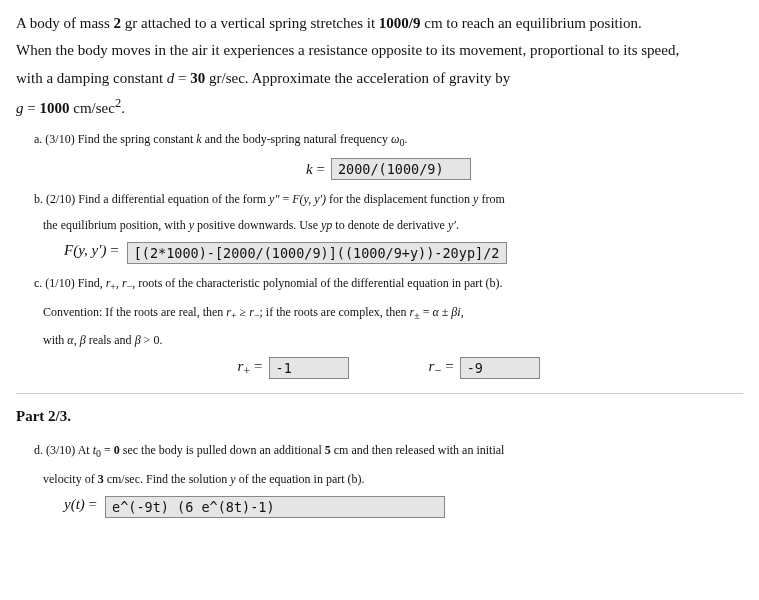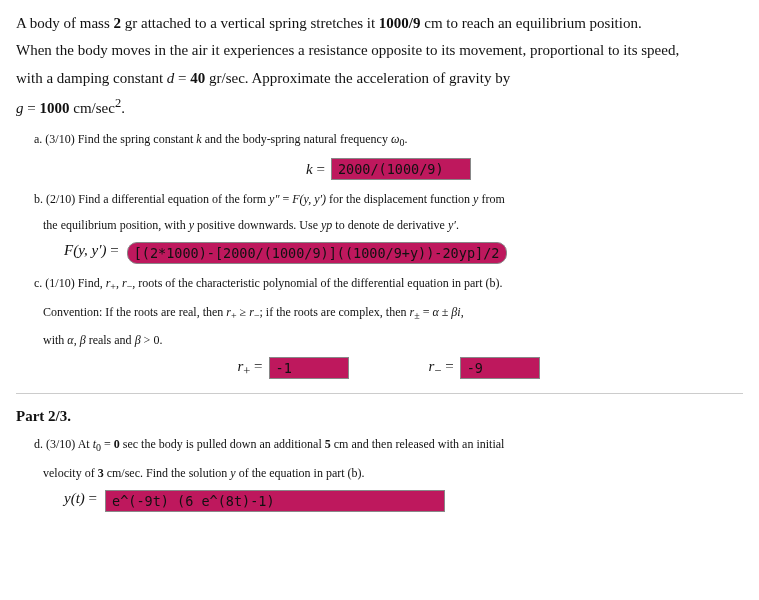--- a/index.html
+++ b/index.html
@@ -33,40 +33,40 @@
     .formula-item {
       display: flex;
       align-items: center;
       gap: 6px;
     }
     .input-box {
       border: 1px solid #888;
       padding: 2px 6px;
       font-family: monospace;
       font-size: 13.5px;
-      background: #be185d;
+      background: #e5e5e5;
       min-width: 140px;
       display: inline-block;
     }
     .big-formula {
       display: flex;
       gap: 8px;
       margin: 6px 0 10px 0;
     }
     .big-formula .input-box {
       min-width: 380px;
     }
     .divider {
       border: none;
       border-top: 1px solid #ccc;
       margin: 14px 0;
     }
     .part2-label {
       font-weight: bold;
-      margin-bottom: 10px;
+      margin-bottom: 16px;
       font-size: 15px;
     }
     em.math {
       font-style: italic;
     }
     .bold { font-weight: normal; }
     .r-row {
       display: flex;
       align-items: center;
       gap: 80px;
@@ -78,21 +78,21 @@
 <body>
 
 <div>
   <p class="intro-text">
     A body of mass <strong>2</strong> gr attached to a vertical spring stretches it <strong>1000/9</strong> cm to reach an equilibrium position.
   </p>
   <p class="intro-text">
     When the body moves in the air it experiences a resistance opposite to its movement, proportional to its speed,
   </p>
   <p class="intro-text">
-    with a damping constant <em class="math">d</em> = <strong>40</strong> gr/sec. Approximate the acceleration of gravity by
+    with a damping constant <em class="math">d</em> = <strong>30</strong> gr/sec. Approximate the acceleration of gravity by
   </p>
   <p class="intro-text">
     <em class="math">g</em> = <strong>1000</strong> cm/sec<sup>2</sup>.
   </p>
 </div>
 
 <div class="section">
   <p class="section-label">
     a. (3/10) Find the spring constant <em class="math">k</em> and the body-spring natural frequency <em class="math">ω</em><sub>0</sub>.
   </p>
@@ -106,21 +106,21 @@
 
 <div class="section">
   <p class="section-label">
     b. (2/10) Find a differential equation of the form <em class="math">y″</em> = <em class="math">F(y, y′)</em> for the displacement function <em class="math">y</em> from
   </p>
   <p class="section-label">
     &nbsp;&nbsp;&nbsp;the equilibrium position, with <em class="math">y</em> positive downwards. Use <em class="math">yp</em> to denote de derivative <em class="math">y′</em>.
   </p>
   <div class="big-formula">
     <span style="margin-left:30px;"><em class="math">F(y, y′)</em> =</span>
-    <span class="input-box" style="min-width:380px;border-radius:10px;">[(2*1000)-[2000/(1000/9)]((1000/9+y))-20yp]/2</span>
+    <span class="input-box" style="min-width:380px;">[(2*1000)-[2000/(1000/9)]((1000/9+y))-20yp]/2</span>
   </div>
 </div>
 
 <div class="section">
   <p class="section-label">
     c. (1/10) Find, <em class="math">r</em><sub>+</sub>, <em class="math">r</em><sub>−</sub>, roots of the characteristic polynomial of the differential equation in part (b).
   </p>
   <p class="section-label">
     &nbsp;&nbsp;&nbsp;<span class="bold">Convention:</span> If the roots are real, then <em class="math">r</em><sub>+</sub> ≥ <em class="math">r</em><sub>−</sub>; if the roots are complex, then <em class="math">r</em><sub>±</sub> = <em class="math">α</em> ± <em class="math">βi</em>,
   </p>

